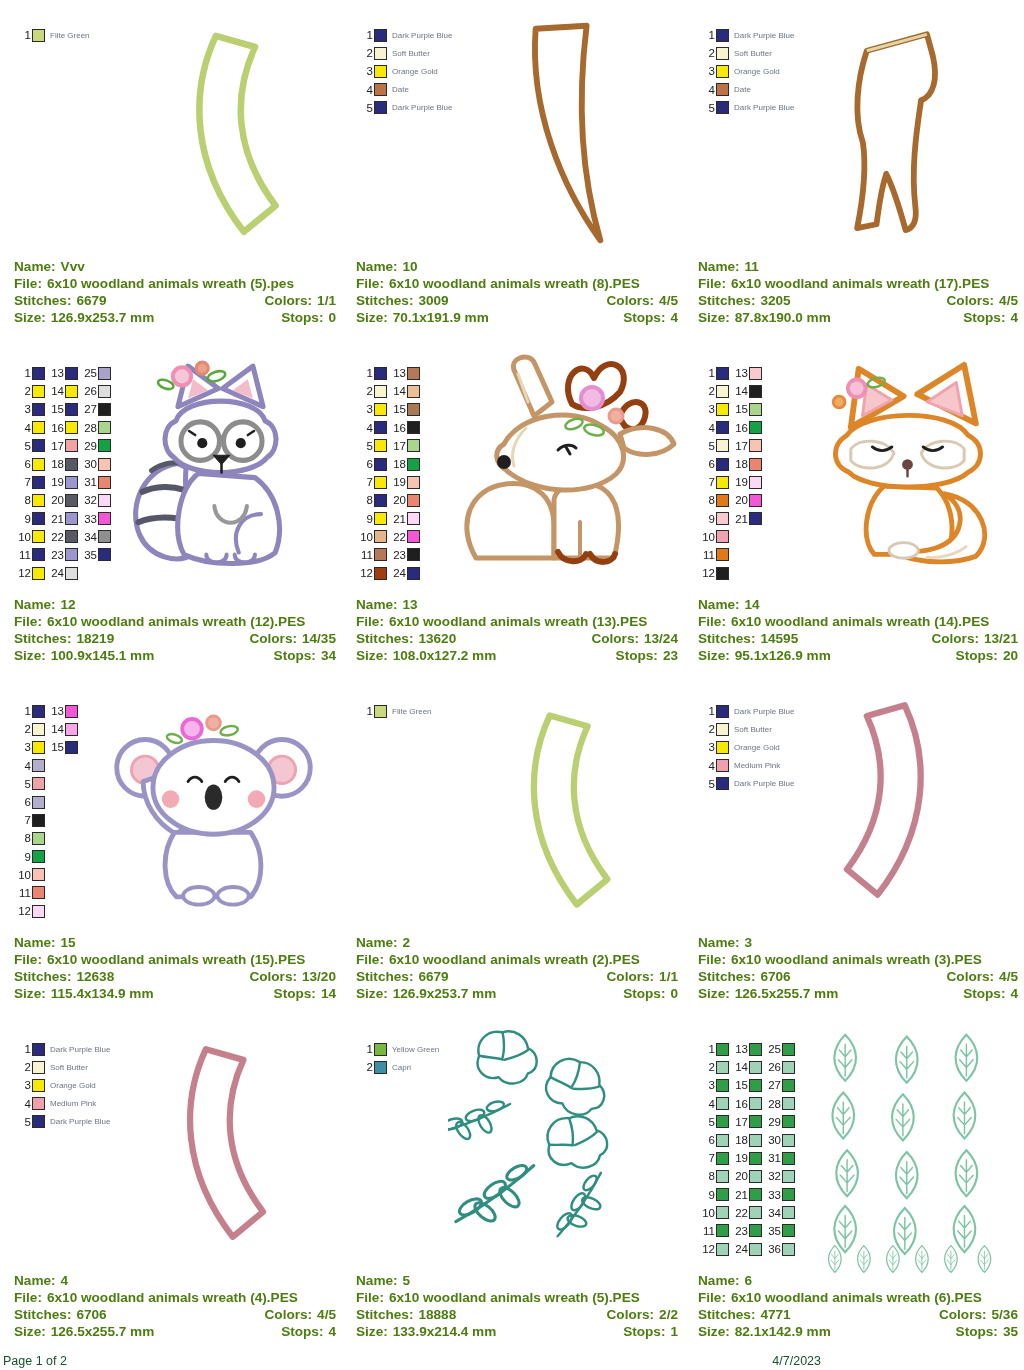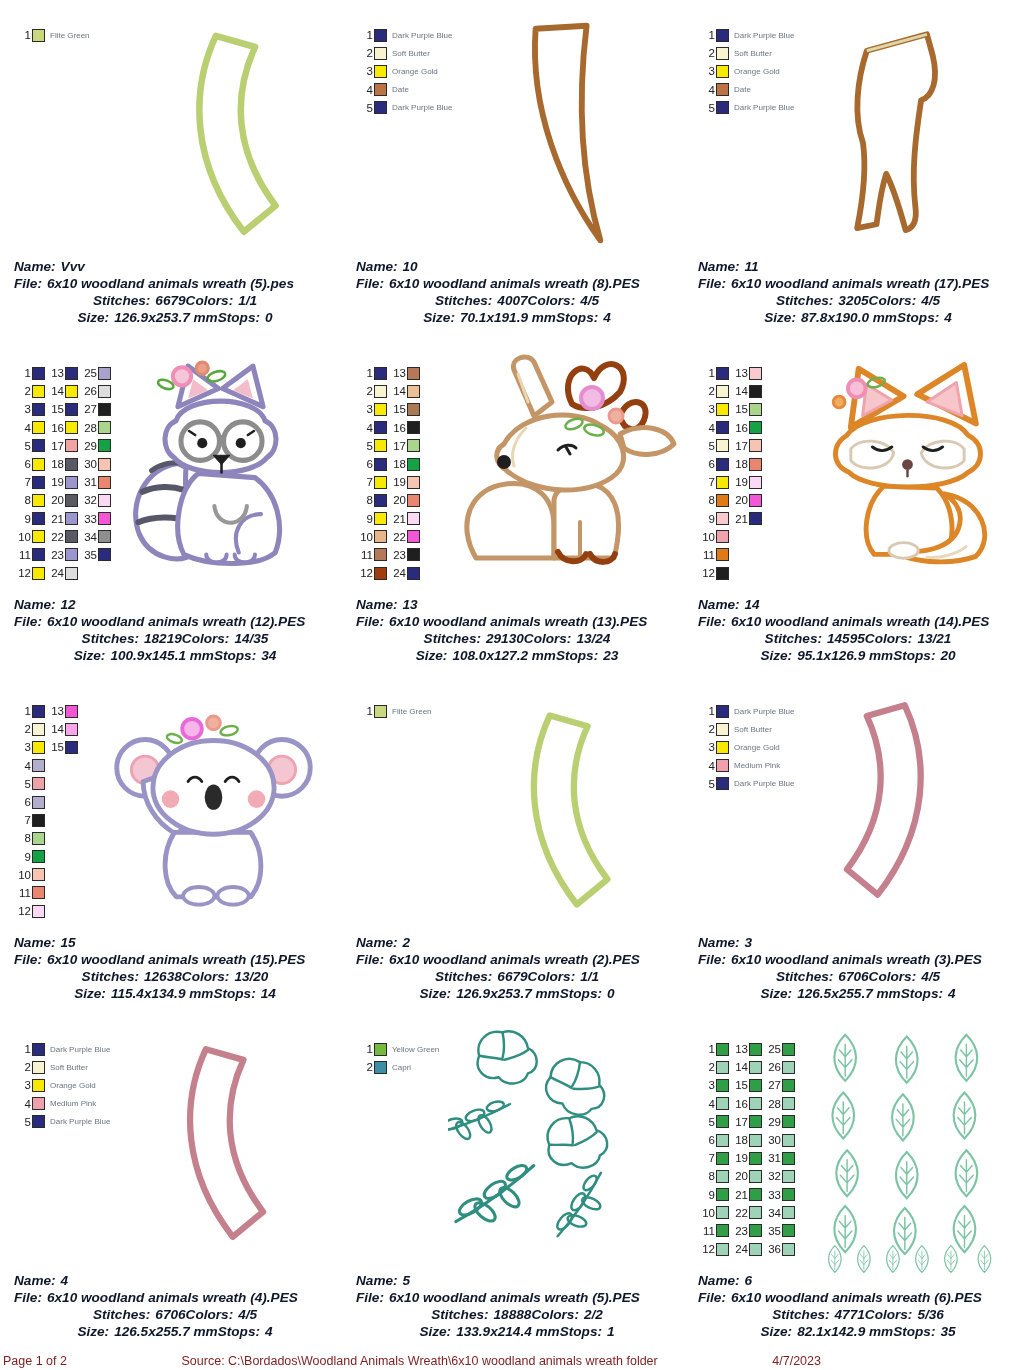--- a/index.html
+++ b/index.html
@@ -10,35 +10,35 @@
   .cell{position:relative;}
   
   .legend{position:absolute;top:16px;left:14px;display:flex;gap:2px;}
   .legend-col{display:flex;flex-direction:column;}
   .legend-item{display:flex;align-items:center;height:18.2px;}
   .legend-num{font-size:11.5px;color:#222;min-width:17px;text-align:right;margin-right:1px;}
   .legend-swatch{width:11px;height:11px;border:1px solid #2a2a2a;flex:0 0 auto;}
   .legend-label{font-size:8px;color:#6b7582;margin-left:5px;white-space:nowrap;}
   
   .meta{position:absolute;left:14px;right:6px;bottom:22px;font-weight:bold;
-        font-size:13.6px;line-height:17px;color:#0f172a;font-style:italic;}
-  .meta-row{display:flex;justify-content:center;}
+        font-size:13.6px;line-height:17px;color:#4d7c0f;}
+  .meta-row{display:flex;justify-content:space-between;}
   .val{margin-left:5px;}
   
   .drawing{position:absolute;}
   .c1 .drawing{left:158px;top:12px;}   .c2 .drawing{left:176px;top:10px;}
   .c3 .drawing{left:146px;top:16px;}   .c4 .drawing{left:116px;top:6px;}
   .c5 .drawing{left:100px;top:2px;}    .c6 .drawing{left:118px;top:6px;}
   .c7 .drawing{left:106px;top:8px;}    .c8 .drawing{left:152px;top:22px;}
   .c9 .drawing{left:140px;top:12px;}   .c10 .drawing{left:150px;top:18px;}
   .c11 .drawing{left:106px;top:2px;}   .c12 .drawing{left:140px;top:8px;}
   .flip{transform:scaleX(-1);}
   
   .footer{position:absolute;left:0;bottom:2px;width:824px;display:flex;
-          justify-content:space-between;font-size:12.5px;color:#7f1d1d;
+          justify-content:space-between;font-size:12.5px;color:#14532d;
           padding:0 3px;box-sizing:border-box;font-weight:normal;}
   .hidden-defs{position:absolute;width:0;height:0;overflow:hidden;}
 </style>
 </head>
 <body>
 
 <svg class="hidden-defs" aria-hidden="true">
   <defs>
     <symbol id="sym-arc" viewBox="0 0 150 235">
       <path d="M62,8 C34,68 36,146 92,218 L126,190 C82,132 80,72 104,20 Z" fill="none" stroke="currentColor" stroke-width="7" stroke-linejoin="round"></path>
@@ -117,21 +117,21 @@
         </div>
       <div class="drawing">
         <svg width="98" height="232" viewBox="0 0 100 235">
             <use href="#sym-horn"></use>
           </svg>
       </div>
       <div class="meta">
         <div><span>Name:</span><span class="val">10</span></div>
         <div><span>File:</span><span class="val">6x10 woodland animals wreath (8).PES</span></div>
         <div class="meta-row">
-            <span><span>Stitches:</span><span class="val">4007</span></span>
+            <span><span>Stitches:</span><span class="val">3009</span></span>
             <span><span>Colors:</span><span class="val">4/5</span></span>
           </div>
         <div class="meta-row">
             <span><span>Size:</span><span class="val">70.1x191.9 mm</span></span>
             <span><span>Stops:</span><span class="val">4</span></span>
           </div>
       </div>
     </div>
 
     <div class="cell c3">
@@ -502,21 +502,21 @@
             <ellipse cx="132" cy="74" rx="9" ry="4.5" stroke="#6cb04c" stroke-width="2.5" transform="rotate(-20 132 74)"></ellipse>
             <path d="M116,202 C122,214 140,214 144,204" stroke="#933f10" stroke-width="6"></path>
             <path d="M148,204 C154,215 170,214 173,204" stroke="#933f10" stroke-width="6"></path>
           </g>
         </svg>
       </div>
       <div class="meta">
         <div><span>Name:</span><span class="val">13</span></div>
         <div><span>File:</span><span class="val">6x10 woodland animals wreath (13).PES</span></div>
         <div class="meta-row">
-            <span><span>Stitches:</span><span class="val">29130</span></span>
+            <span><span>Stitches:</span><span class="val">13620</span></span>
             <span><span>Colors:</span><span class="val">13/24</span></span>
           </div>
         <div class="meta-row">
             <span><span>Size:</span><span class="val">108.0x127.2 mm</span></span>
             <span><span>Stops:</span><span class="val">23</span></span>
           </div>
       </div>
     </div>
 
     <div class="cell c6">
@@ -1145,16 +1145,15 @@
             <span><span>Size:</span><span class="val">82.1x142.9 mm</span></span>
             <span><span>Stops:</span><span class="val">35</span></span>
           </div>
       </div>
     </div>
 
   </div>
 
   <div class="footer">
     <span>Page 1 of 2</span>
-    <span>Source: C:\Bordados\Woodland Animals Wreath\6x10 woodland animals wreath folder</span>
     <span>4/7/2023</span>
   </div>
 </div>
 
 </body></html>

